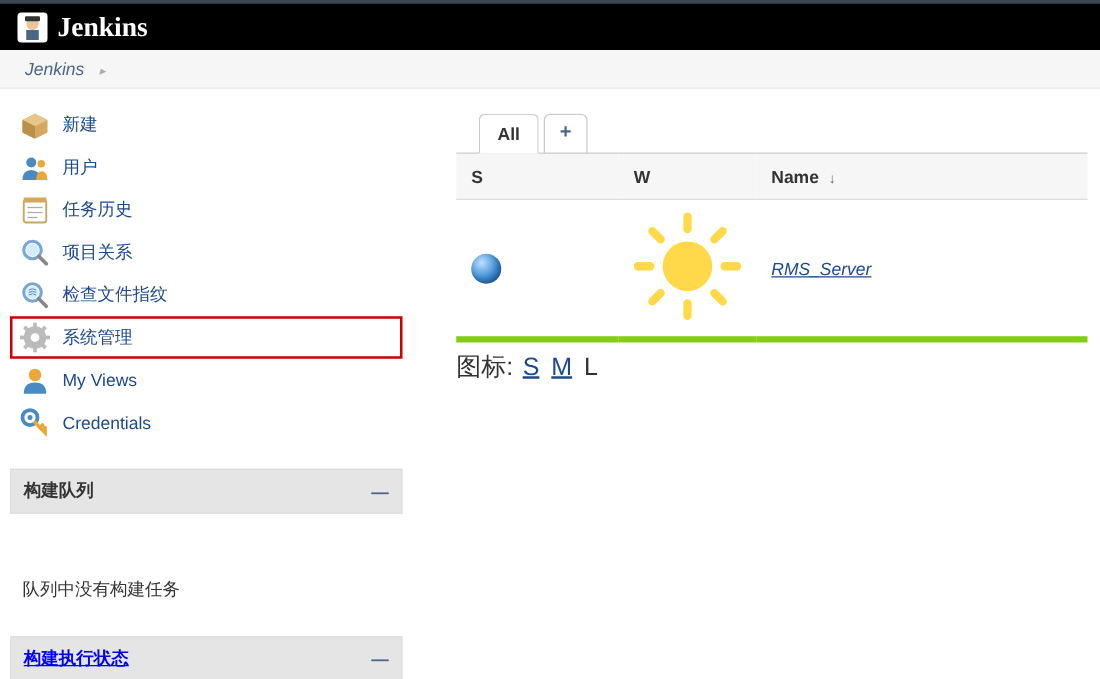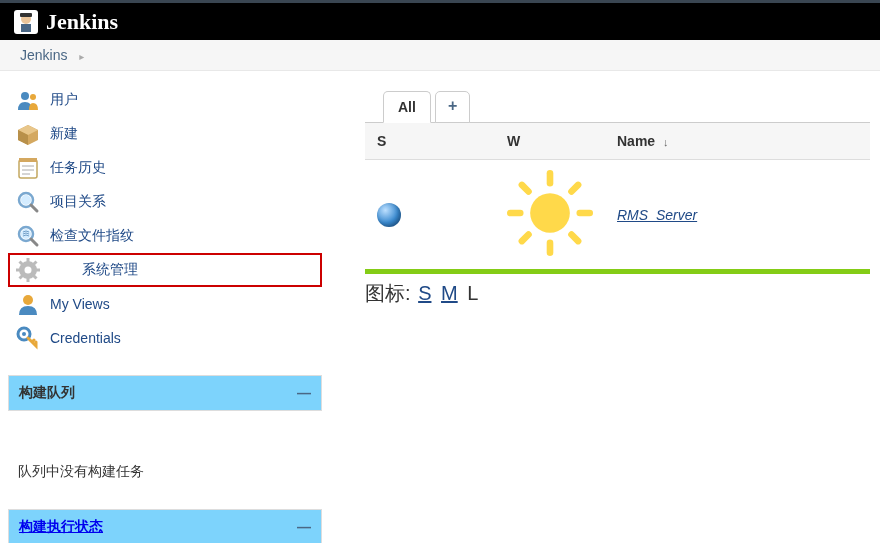--- a/index.html
+++ b/index.html
@@ -2,34 +2,34 @@
 <html><head>
   <meta charset="utf-8">
   <style>
     * { box-sizing: border-box; margin: 0; padding: 0; }
     body { font-family: Helvetica, Arial, sans-serif; font-size: 14px; color: #333; background: #fff; }
     
     .header { background: #000; height: 40px; display: flex; align-items: center; padding-left: 12px; border-top: 3px solid #3a4652; }
     .header-title { color: #fff; font-weight: bold; font-size: 22px; font-family: Georgia, serif; margin-left: 6px; }
     .logo { width: 28px; height: 28px; }
     
-    .breadcrumb { background: #f6f6f6; border-bottom: 1px solid #e8e8e8; padding: 7px 20px; font-size: 14px; }
+    .breadcrumb { background: #f6f6f6; border-bottom: 1px solid #e8e8e8; padding: 7px 20px; font-size: 14px; font-style: italic; }
     .breadcrumb a { color: #4a6785; text-decoration: none; }
     .breadcrumb-sep { color: #aaa; margin: 0 8px; font-size: 10px; }
     
     .content { display: flex; }
     
     .sidebar { width: 330px; padding: 12px 8px; }
     .side-item { display: flex; align-items: center; padding: 5px 8px; cursor: pointer; }
     .side-item .icon { width: 24px; height: 24px; margin-right: 10px; display: flex; align-items: center; justify-content: center; }
     .side-item a { color: #204a87; text-decoration: none; font-size: 14px; }
-    .side-item.highlighted { border: 2px solid #c00; padding: 3px 6px; gap: 32px; }
+    .side-item.highlighted { border: 2px solid #c00; padding: 3px 6px; }
     
     .pane { margin-top: 20px; }
-    .pane-header { background: #7dd3fc; border: 1px solid #ddd; padding: 8px 10px; font-weight: bold; font-size: 14px; display: flex; justify-content: space-between; align-items: center; }
+    .pane-header { background: #e5e5e5; border: 1px solid #ddd; padding: 8px 10px; font-weight: bold; font-size: 14px; display: flex; justify-content: space-between; align-items: center; }
     .pane-header .collapse { color: #4a6785; font-size: 14px; font-weight: bold; cursor: pointer; }
     .pane-body { padding: 8px 10px; font-size: 14px; margin-top: 44px; }
     .exec-row { padding: 4px 0; font-size: 14px; }
     .exec-row span.num { display: inline-block; width: 18px; }
     
     .main { flex: 1; padding: 20px 10px 20px 35px; }
     .tabs { display: flex; gap: 4px; padding-left: 18px; }
     .tab { border: 1px solid #ccc; border-radius: 5px 5px 0 0; padding: 7px 14px; font-size: 14px; background: #fff; cursor: pointer; }
     .tab.active { font-weight: bold; border-bottom: 1px solid #fff; position: relative; z-index: 2; }
     .tab.add { color: #4a6785; font-weight: bold; font-size: 16px; padding: 5px 12px; }
@@ -66,38 +66,38 @@
   <a href="#">Jenkins</a>
   <span class="breadcrumb-sep">▸</span>
 </div>
 
 <div class="content">
   <div class="sidebar">
 
     <div class="side-item">
       <span class="icon">
           <svg viewBox="0 0 24 24">
+            <path fill="#d4a860" d="M2 8 L12 3 L22 8 L22 18 L12 23 L2 18 Z"></path>
+            <path fill="#e8c68a" d="M2 8 L12 13 L22 8 L12 3 Z"></path>
+            <path fill="#b8904a" d="M12 13 L12 23 L2 18 L2 8 Z"></path>
+          </svg>
+        </span>
+      <a href="#">新建</a>
+    </div>
+
+    <div class="side-item">
+      <span class="icon">
+          <svg viewBox="0 0 24 24">
             <circle cx="9" cy="8" r="4" fill="#4a8ac0"></circle>
             <path fill="#4a8ac0" d="M2 22 Q2 14 9 14 Q16 14 16 22 Z"></path>
             <circle cx="17" cy="9" r="3" fill="#e8a83a"></circle>
             <path fill="#e8a83a" d="M13 22 Q13 15 17 15 Q22 15 22 22 Z"></path>
           </svg>
         </span>
       <a href="#">用户</a>
-    </div>
-
-    <div class="side-item">
-      <span class="icon">
-          <svg viewBox="0 0 24 24">
-            <path fill="#d4a860" d="M2 8 L12 3 L22 8 L22 18 L12 23 L2 18 Z"></path>
-            <path fill="#e8c68a" d="M2 8 L12 13 L22 8 L12 3 Z"></path>
-            <path fill="#b8904a" d="M12 13 L12 23 L2 18 L2 8 Z"></path>
-          </svg>
-        </span>
-      <a href="#">新建</a>
     </div>
 
     <div class="side-item">
       <span class="icon">
           <svg viewBox="0 0 24 24">
             <rect x="3" y="4" width="18" height="18" rx="2" fill="#fff" stroke="#c4a860" stroke-width="1.5"></rect>
             <rect x="3" y="2" width="18" height="4" fill="#d4a860"></rect>
             <line x1="6" y1="10" x2="18" y2="10" stroke="#aaa"></line>
             <line x1="6" y1="14" x2="18" y2="14" stroke="#aaa"></line>
             <line x1="6" y1="18" x2="14" y2="18" stroke="#aaa"></line>

